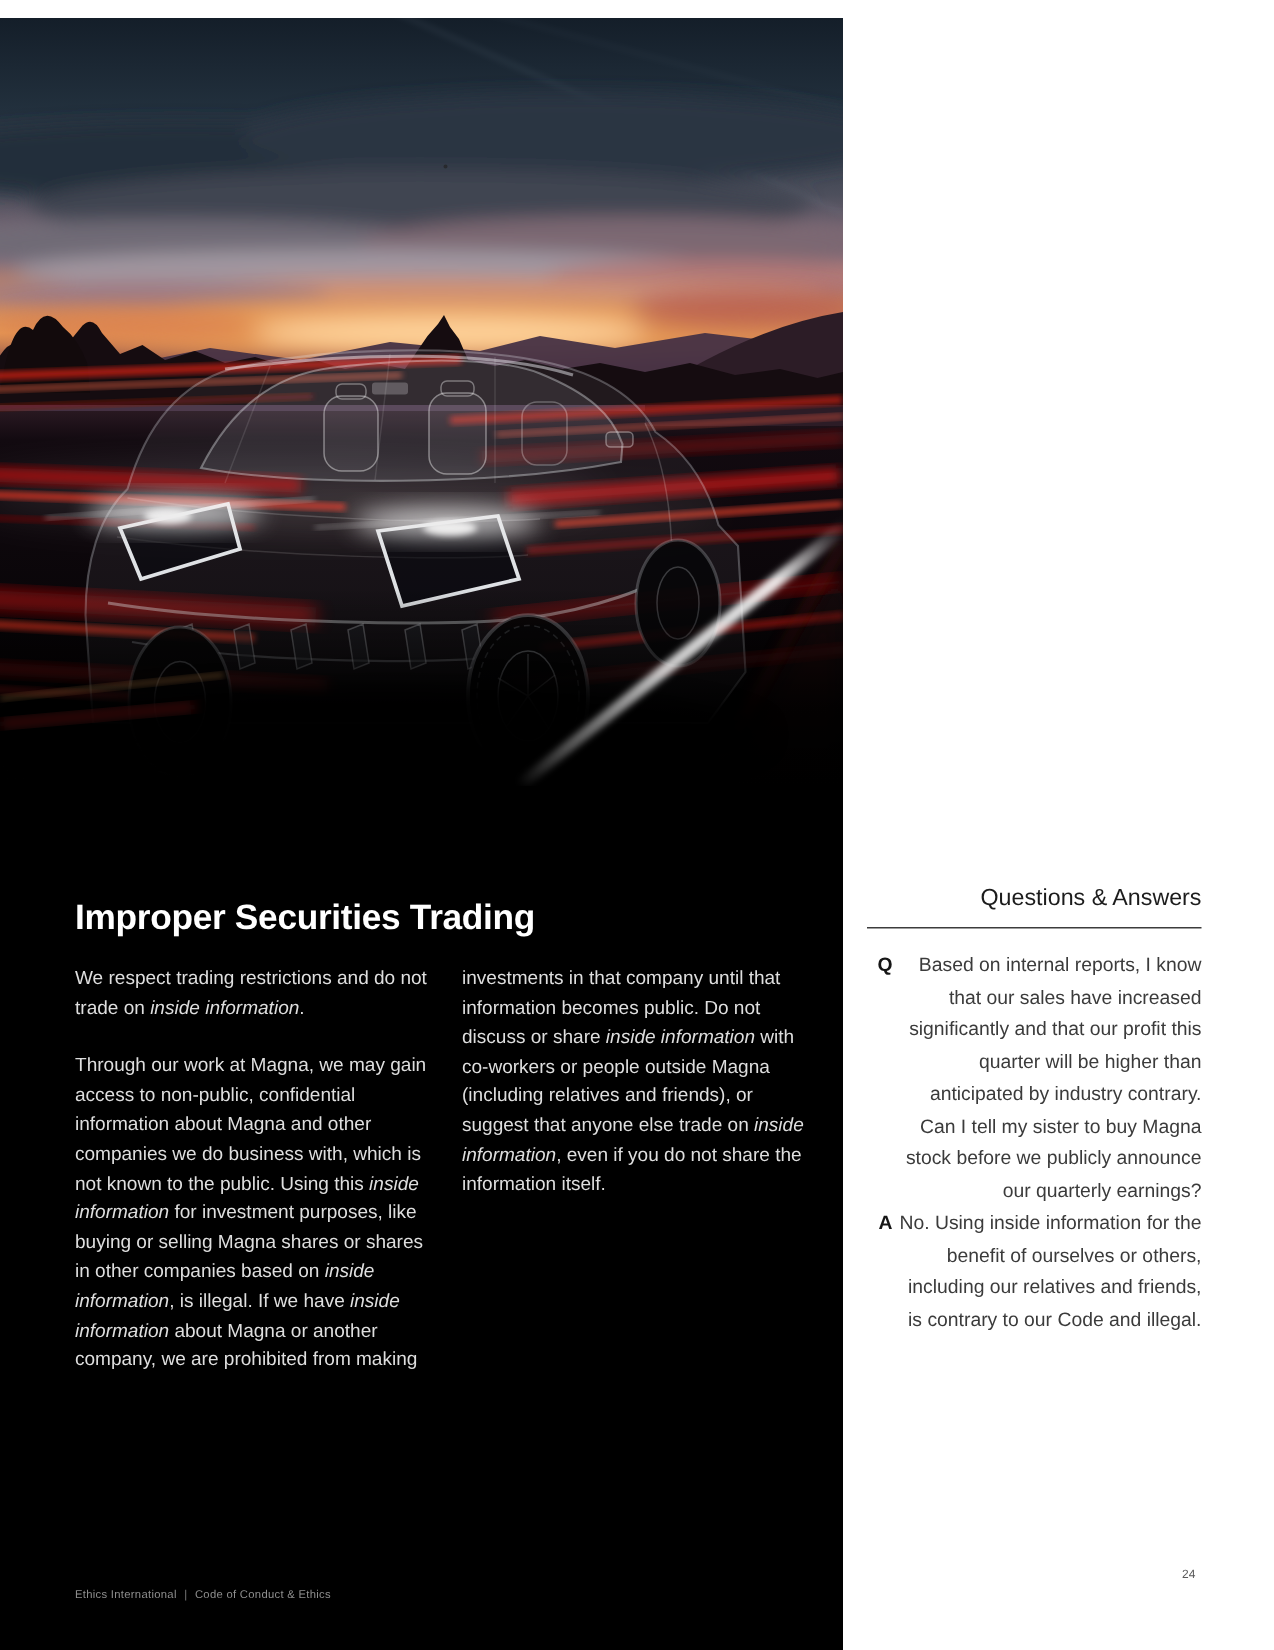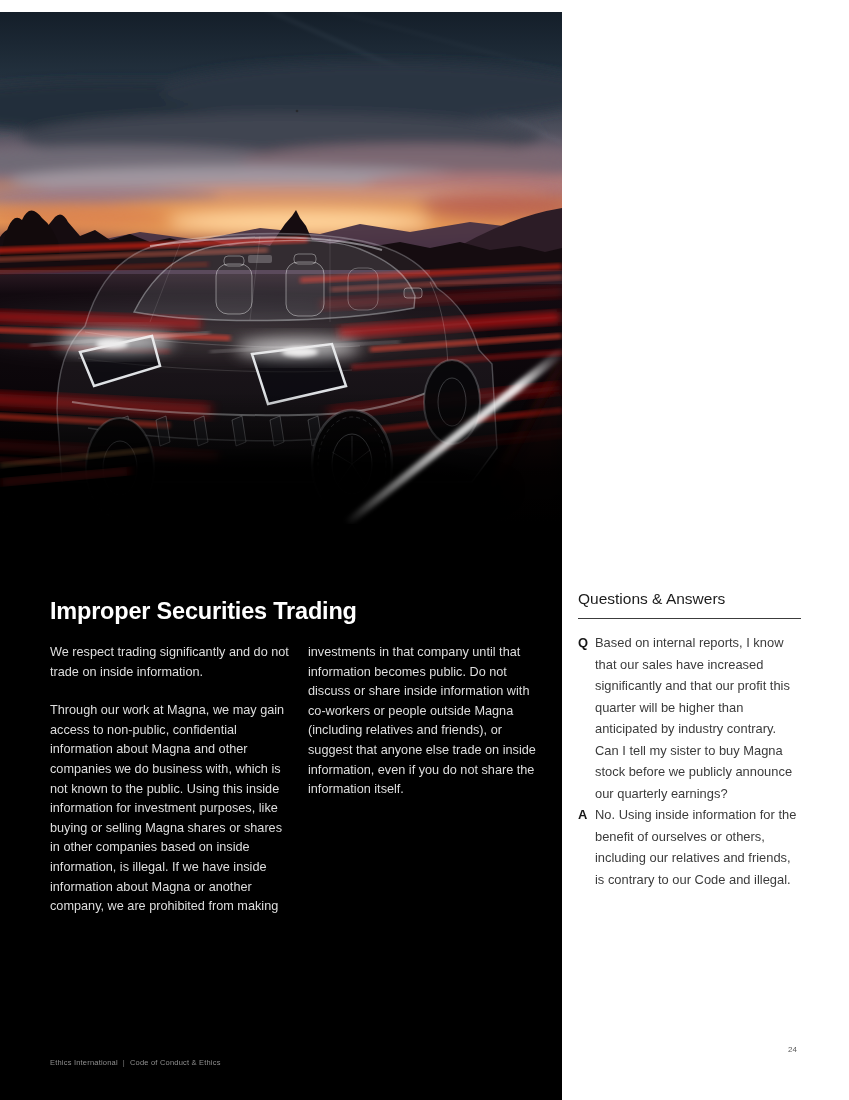--- a/index.html
+++ b/index.html
@@ -11,27 +11,27 @@
 
   .hero { position:absolute; left:0; top:0; width:562px; height:512px; margin:0; overflow:hidden; background:#000; }
   .hero svg { display:block; }
 
   .title { position:absolute; left:50px; top:586px; margin:0; color:#ffffff;
            font-size:23.5px; font-weight:bold; letter-spacing:-0.2px; }
 
   .columns { position:absolute; left:50px; top:631px; width:500px; display:flex; gap:17px; }
   .col { width:241px; color:#dedede; font-size:12.7px; line-height:19.6px; }
   .col .para { margin:0 0 19px 0; }
-  .it { }
+  .it { font-style:italic; }
   .bd { font-weight:bold; color:#f2f2f2; }
 
   .footer-left { position:absolute; left:50px; top:1046px; color:#8f8f8f; font-size:7.5px; letter-spacing:0.2px; }
   .footer-left .sep { margin:0 5px; color:#7a7a7a; }
 
-  .qa { position:absolute; left:16px; top:590px; width:223px; }
+  .qa { position:absolute; left:16px; top:590px; width:223px;text-align:right; }
   .qa-heading { margin:0; font-size:15.5px; font-weight:400; color:#1c1c1c;
                 padding-bottom:10px; border-bottom:1.5px solid #3c3c3c; }
   .qa-list { margin-top:13px; }
   .qa-item { display:flex; font-size:12.9px; line-height:21.5px; color:#3b3b3b; }
   .qa-marker { flex:none; width:17px; font-weight:bold; color:#161616; }
   .qa-text { flex:1; }
 
   .page-number { position:absolute; left:226px; top:1045px; font-size:8px; color:#5a5a5a; }
 </style>
 </head>
@@ -203,21 +203,21 @@
 
         <rect x="0" y="452" width="150" height="3" fill="#c98a4a" opacity="0.35" transform="rotate(-6 0 453)" filter="url(#b2)"></rect>
         <rect x="0" y="468" width="130" height="5" fill="#931212" opacity="0.5" transform="rotate(-5 0 469)" filter="url(#b4)"></rect>
       </svg>
     </figure>
 
     <h1 class="title">Improper Securities Trading</h1>
 
     <div class="columns">
       <div class="col">
-          <p class="para"><span>We respect trading significantly and do not trade on </span><span class="it">inside information</span><span>.</span></p>
+          <p class="para"><span>We respect trading restrictions and do not trade on </span><span class="it">inside information</span><span>.</span></p>
           <p class="para"><span>Through our work at Magna, we may gain access to non-public, confidential information about Magna and other companies we do business with, which is not known to the public. Using this </span><span class="it">inside information</span><span> for investment purposes, like buying or selling Magna shares or shares in other companies based on </span><span class="it">inside information</span><span>, is illegal. If we have </span><span class="it">inside information</span><span> about Magna or another company, we are prohibited from making</span></p>
         </div>
       <div class="col">
           <p class="para"><span>investments in that company until that information becomes public. Do not discuss or share </span><span class="it">inside information</span><span> with co-workers or people outside Magna (including relatives and friends), or suggest that anyone else trade on </span><span class="it">inside information</span><span>, even if you do not share the information itself.</span></p>
         </div>
     </div>
 
     <div class="footer-left">
       <span>Ethics International</span><span class="sep">|</span><span>Code of Conduct &amp; Ethics</span>
     </div>

